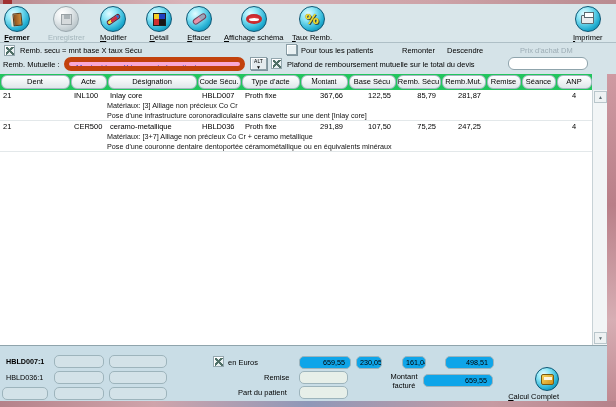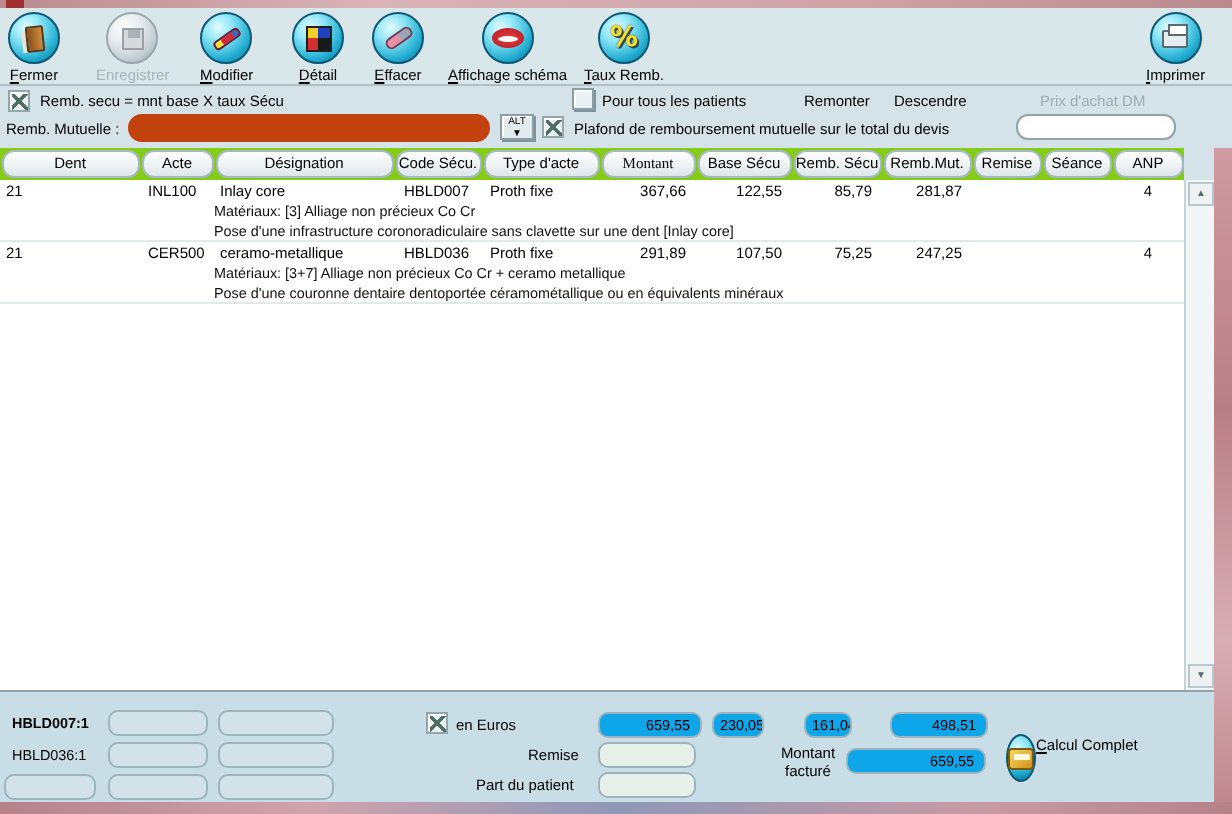--- a/index.html
+++ b/index.html
@@ -49,27 +49,27 @@
   .opts { position:absolute; left:0; top:44px; width:616px; height:30px; background:#d5e3e8; }
   .chk { width:11px; height:11px; background:#e9f1f3; border:1px solid #93a6ae;
     box-shadow:inset 1px 1px 0 #fff; position:relative; display:inline-block; }
   .chk.checked { background-image:
       linear-gradient(45deg, transparent 42%, #4f6f66 42%, #4f6f66 58%, transparent 58%),
       linear-gradient(-45deg, transparent 42%, #4f6f66 42%, #4f6f66 58%, transparent 58%);
     background-color:#e9f1f3; }
   .chk.raised { border:1px solid #8a9ea6; box-shadow:1px 1px 0 #7f949c, inset 1px 1px 0 #ffffff; }
   .olabel { position:absolute; font-size:7.5px; white-space:nowrap; }
   .gray-label { color:#9dadb5; }
-  .combo { position:absolute; height:14px; background:#c4b5fd; border:7px solid #c2410c; border-radius:7px;
+  .combo { position:absolute; height:14px; background:#f9a8d4; border:5px solid #c2410c; border-radius:7px;
     color:#2a46c8; font-size:7.5px; line-height:12px; padding:0 7px; overflow:hidden; white-space:nowrap; }
   .altbtn { position:absolute; width:17px; height:13px; background:#e4ebee; border:1px solid #8a9ea6;
     box-shadow:1px 1px 0 #7f949c, inset 1px 1px 0 #fff; font-size:5px; text-align:center; line-height:6px; cursor:pointer; }
   .field { position:absolute; background:#fff; border:1px solid #8fa4ac; border-radius:6px; height:13px; }
   
-  .thead { position:absolute; left:0; top:74px; width:592px; height:16px; background:#84cc16; display:flex; }
+  .thead { position:absolute; left:0; top:74px; width:592px; height:16px; background:#22c55e; display:flex; }
   .hcell { height:14px; margin:1px 0.5px 0 0.5px; border:1px solid #a3b8c0; border-radius:6px;
     background:linear-gradient(180deg,#feffff,#dfe7ea); font-size:7.5px; text-align:center; line-height:12px;
     overflow:hidden; white-space:nowrap; }
   .tbody { position:absolute; left:0; top:90px; width:592px; height:255px; background:#fff; overflow:hidden; }
   .act-row { display:flex; height:11px; line-height:11px; font-size:7.5px; }
   .cell { overflow:hidden; white-space:nowrap; height:11px; }
   .num { text-align:right; padding-right:5px; }
   .ctr { text-align:center; }
   .subline { font-size:7.2px; line-height:10px; height:10px; padding-left:107px; white-space:nowrap; overflow:hidden; color:#111; }
   .group-sep { border-bottom:1px solid #e3e8ea; }
@@ -80,35 +80,35 @@
   .vscroll { position:absolute; left:592px; top:90px; width:15px; height:255px; background:#f2f5f6; border-left:1px solid #c8d2d6; }
   .sbtn { position:absolute; left:1px; width:13px; height:12px; background:#eef2f3; border:1px solid #b9c6cb;
     font-size:5px; color:#5a6a70; text-align:center; line-height:11px; cursor:pointer; }
   
   .footer { position:absolute; left:0; top:345px; width:607px; height:57px; background:#c9dde6; border-top:1px solid #8fa4ac; }
   .fbox { position:absolute; height:13px; background:#d3e2e8; border:1px solid #9db4bc; border-radius:5px;
     font-size:7.2px; line-height:11px; padding:0 3px; overflow:hidden; white-space:nowrap; }
   .tot { background:#0ea5e9; text-align:right; padding-right:5px; }
   .inpt { background:#e7efe9; }
   .flabel { position:absolute; font-size:7.5px; white-space:nowrap; }
-  .calc-btn { position:absolute; left:503px; top:367px; width:56px; height:34px; display:flex; flex-direction:row; align-items:flex-start; cursor:pointer; }
+  .calc-btn { position:absolute; left:503px; top:367px; width:56px; height:34px; display:flex; flex-direction:column; align-items:flex-end; cursor:pointer; }
   .calc-btn .lbl { font-size:7.5px; margin-top:1px; white-space:nowrap; }
   u { text-decoration:underline; }
 </style>
 </head>
 <body>
 
 <div id="screen">
 
   <div class="top-strip">
       <div class="red-frag"></div>
     </div>
 
   <div class="toolbar">
-    <div class="tbtn" style="left:4px;">
+    <div class="tbtn" style="left:4px;font-weight:bold;">
       <div class="orb">
           <div class="door"></div>
         </div>
       <div class="lbl"><u>F</u>ermer</div>
     </div>
     <div class="tbtn disabled" style="left:48px;">
       <div class="orb gray">
           <div class="disk"></div>
         </div>
       <div class="lbl">Enregistrer</div>

